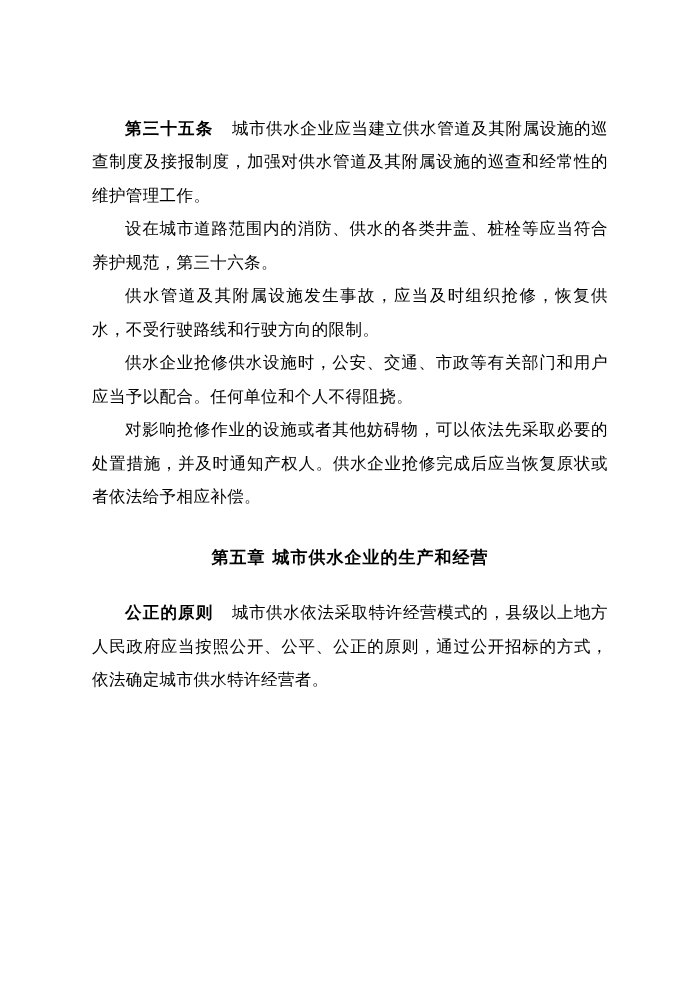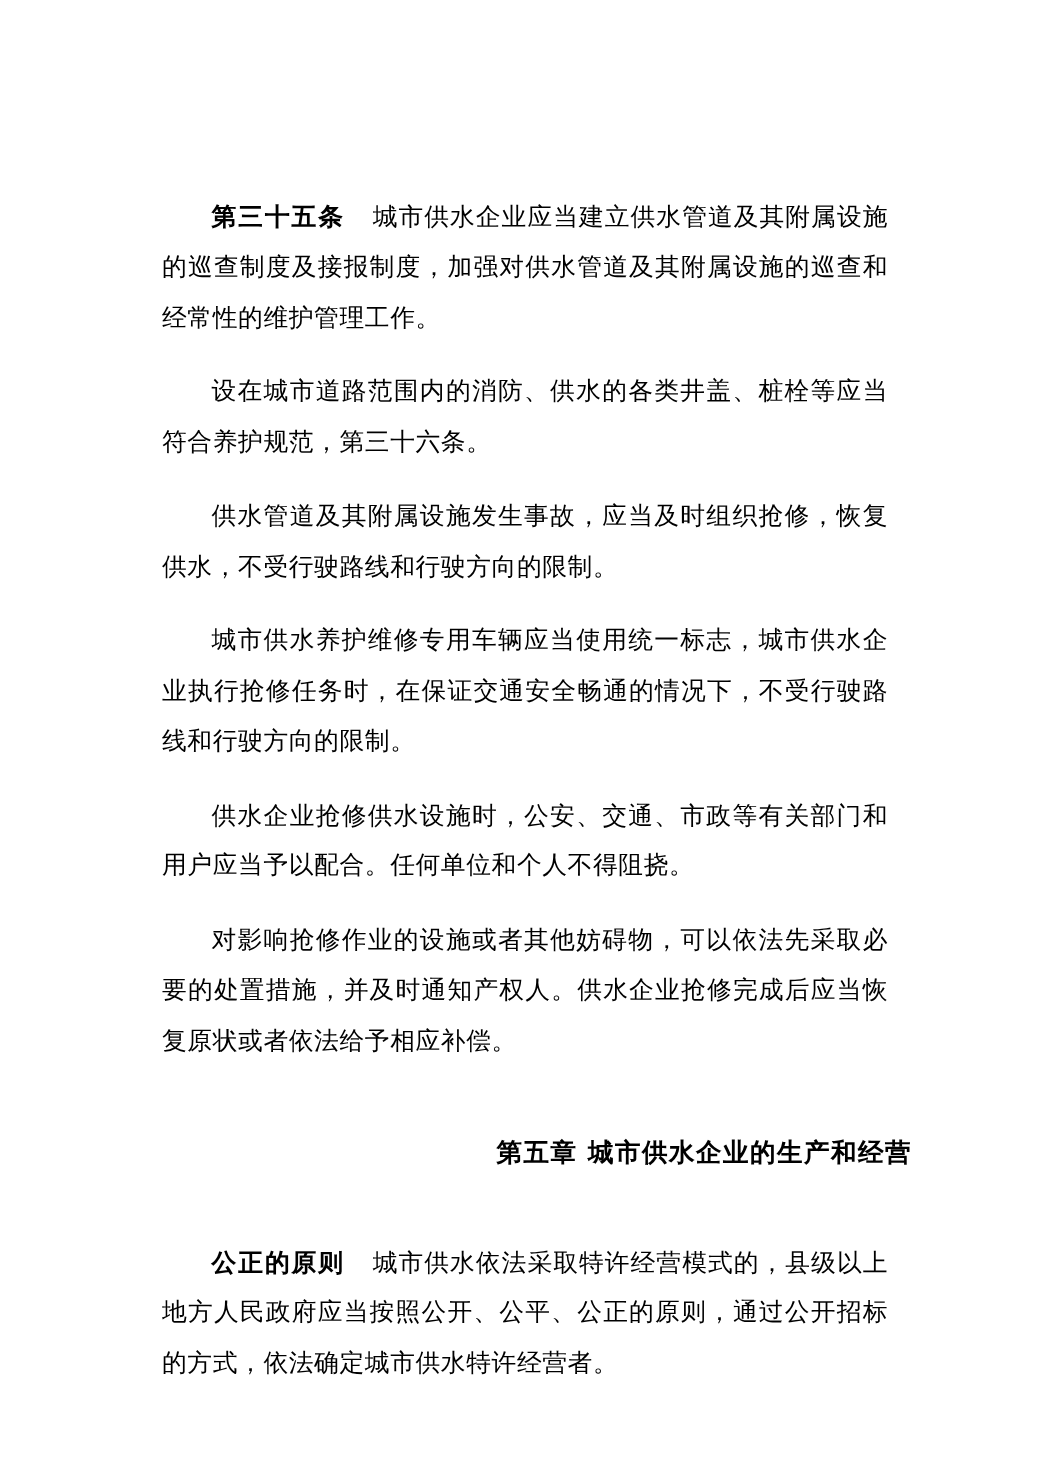--- a/index.html
+++ b/index.html
@@ -22,55 +22,54 @@
     padding: 112px 92px 40px 92px;
   }
   .doc-body {
     font-size: 16.5px;
     line-height: 2.03;
     text-align: justify;
     text-justify: inter-ideograph;
     letter-spacing: 0.4px;
   }
   .para {
-    margin: 16px;
+    margin: 0;
     text-indent: 2em;
   }
   .para .art-no {
     font-weight: bold;
     letter-spacing: 1px;
   }
   .art-gap {
     display: inline-block;
     width: 1.1em;
   }
   .chapter-heading {
     margin: 0;
-    text-align: right;
+    text-align: center;
     font-weight: bold;
     font-size: 17px;
     letter-spacing: 1px;
     padding-top: 26px;
     padding-bottom: 22px;
   }
 </style>
 </head>
 <body>
 
 <div class="page">
   <div class="doc-body">
 
     <p class="para"><span class="art-no">第三十五条</span><span class="art-gap"></span><span>城市供水企业应当建立供水管道及其附属设施的巡查制度及接报制度，加强对供水管道及其附属设施的巡查和经常性的维护管理工作。</span></p>
 
     <p class="para"><span>设在城市道路范围内的消防、供水的各类井盖、桩栓等应当符合养护规范，第三十六条。</span></p>
 
 
     <p class="para"><span>供水管道及其附属设施发生事故，应当及时组织抢修，恢复供水，不受行驶路线和行驶方向的限制。</span></p>
 
-    <p class="para"><span>城市供水养护维修专用车辆应当使用统一标志，城市供水企业执行抢修任务时，在保证交通安全畅通的情况下，不受行驶路线和行驶方向的限制。</span></p>
 
     <p class="para"><span>供水企业抢修供水设施时，公安、交通、市政等有关部门和用户应当予以配合。任何单位和个人不得阻挠。</span></p>
 
     <p class="para"><span>对影响抢修作业的设施或者其他妨碍物，可以依法先采取必要的处置措施，并及时通知产权人。供水企业抢修完成后应当恢复原状或者依法给予相应补偿。</span></p>
 
     <h2 class="chapter-heading">第五章  城市供水企业的生产和经营</h2>
 
     <p class="para"><span class="art-no">公正的原则</span><span class="art-gap"></span><span>城市供水依法采取特许经营模式的，县级以上地方人民政府应当按照公开、公平、公正的原则，通过公开招标的方式，依法确定城市供水特许经营者。</span></p>
 
   </div>

